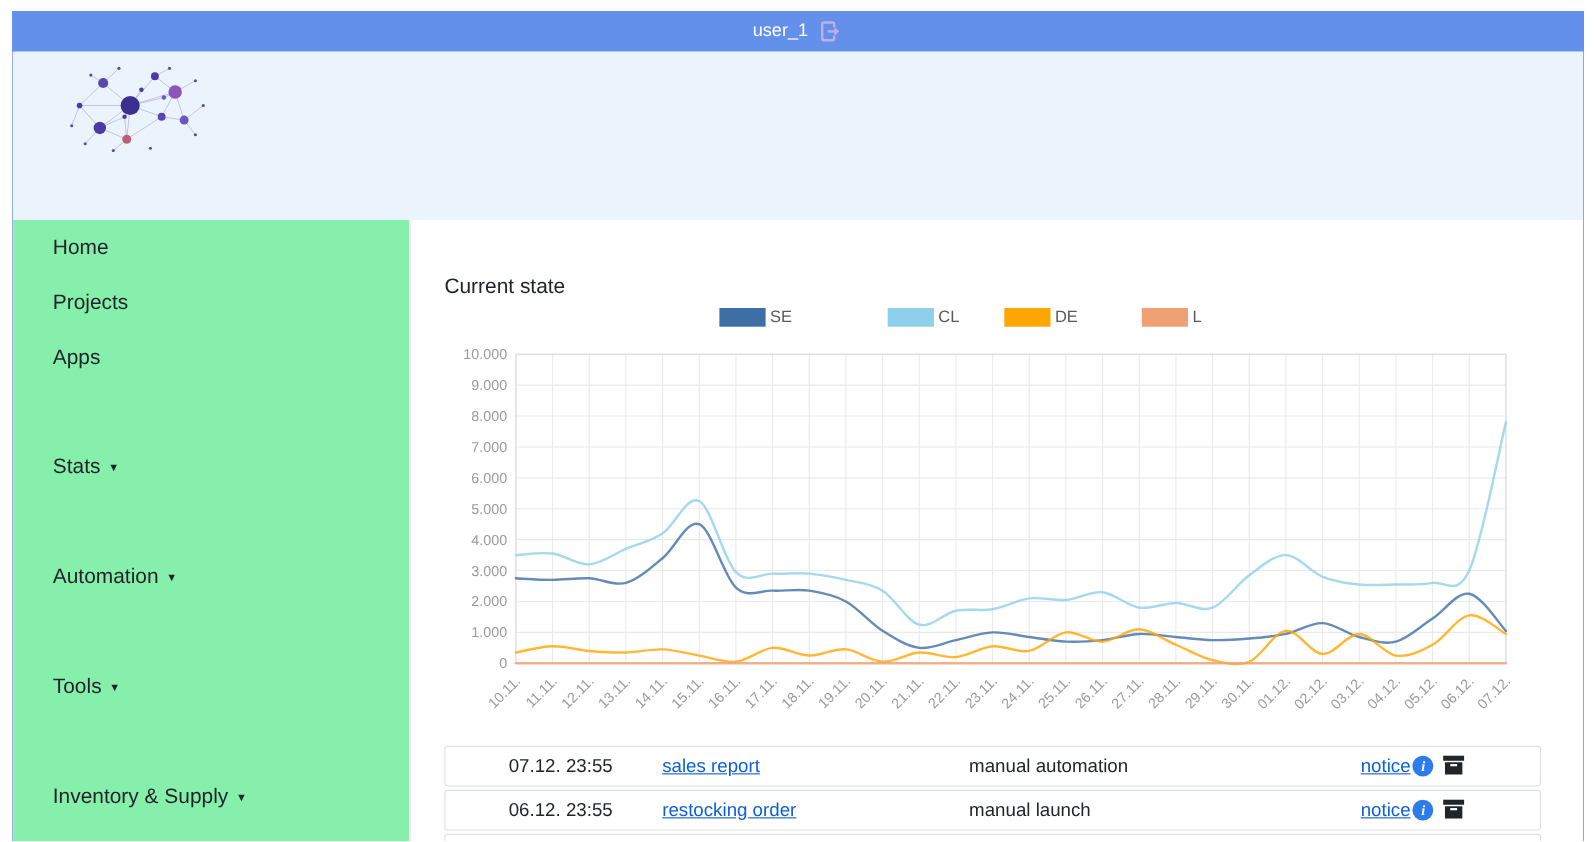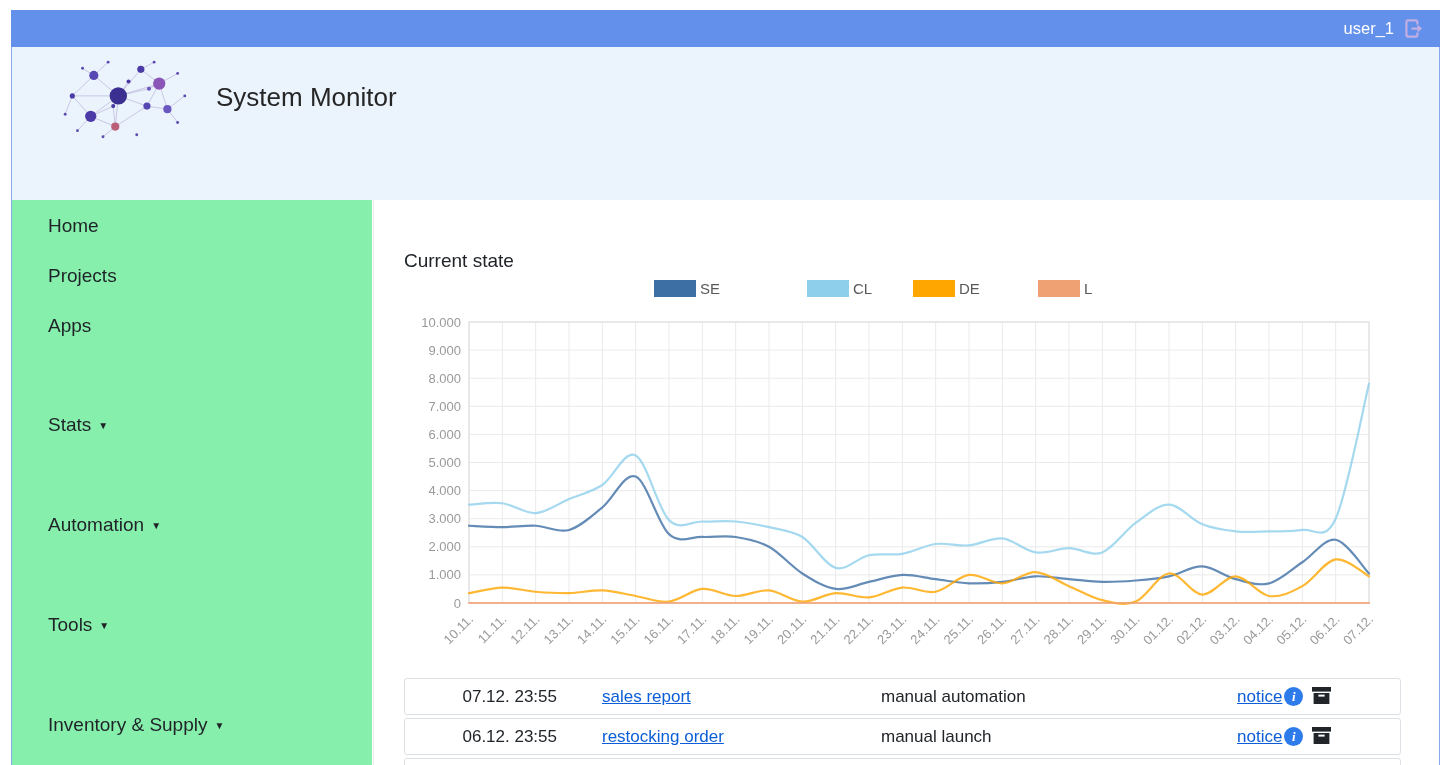--- a/index.html
+++ b/index.html
@@ -2,21 +2,21 @@
 <html><head>
 <meta charset="utf-8">
 <style>
   html,body{margin:0;padding:0;background:#fff;}
   .canvas{position:relative;width:1451px;height:765px;background:#fff;overflow:hidden;
           font-family:"Liberation Sans",sans-serif;color:#212529;}
   .frame{position:absolute;left:11px;top:10px;width:1429px;height:755px;
          border-left:1px solid #8aa9ec;border-right:1px solid #8aa9ec;box-sizing:border-box;background:#fff;}
   
   .topbar{position:absolute;left:-1px;top:0;width:1429px;height:37px;background:#6290ea;
-          display:flex;align-items:center;justify-content:flex-end;gap:9px;padding:0 14px;box-sizing:border-box;}
+          display:flex;align-items:center;justify-content:center;gap:9px;padding:0 14px;box-sizing:border-box;}
   .username{color:#fff;font-size:16.5px;}
   .logout{display:block;cursor:pointer;}
   
   .header{position:absolute;left:0;top:37px;width:1427px;height:153px;background:#ebf3fc;}
   .logo{position:absolute;left:44px;top:8px;}
   .app-title{position:absolute;left:204px;top:35px;font-size:26px;color:#262626;}
   
   .sidebar{position:absolute;left:0;top:190px;width:360px;bottom:0;background:#86efac;}
   .nav-item{position:absolute;left:36px;font-size:19px;color:#1f2328;cursor:pointer;white-space:nowrap;}
   .caret{font-size:10px;margin-left:7px;position:relative;top:-2px;color:#1f2328;}
@@ -77,21 +77,20 @@
           <circle cx="50" cy="7" r="1.4" fill="#5a4ab0"></circle>
         <circle cx="95" cy="7" r="1.4" fill="#5a4ab0"></circle>
           <circle cx="118" cy="18" r="1.4" fill="#5a4ab0"></circle>
         <circle cx="8" cy="58" r="1.4" fill="#5a4ab0"></circle>
           <circle cx="20" cy="74" r="1.4" fill="#5a4ab0"></circle>
         <circle cx="45" cy="80" r="1.4" fill="#5a4ab0"></circle>
           <circle cx="78" cy="78" r="1.4" fill="#5a4ab0"></circle>
         <circle cx="118" cy="66" r="1.4" fill="#5a4ab0"></circle>
           <circle cx="125" cy="40" r="1.4" fill="#5a4ab0"></circle>
       </svg>
-      <div class="app-title">System Monitor</div>
     </div>
 
     <div class="sidebar">
       <div class="nav-item" style="top:15px"><span>Home</span></div>
       <div class="nav-item" style="top:65px"><span>Projects</span></div>
       <div class="nav-item" style="top:115px"><span>Apps</span></div>
       <div class="nav-item" style="top:214px"><span>Stats</span><span class="caret">▼</span></div>
       <div class="nav-item" style="top:314px"><span>Automation</span><span class="caret">▼</span></div>
       <div class="nav-item" style="top:414px"><span>Tools</span><span class="caret">▼</span></div>
       <div class="nav-item" style="top:514px"><span>Inventory &amp; Supply</span><span class="caret">▼</span></div>

